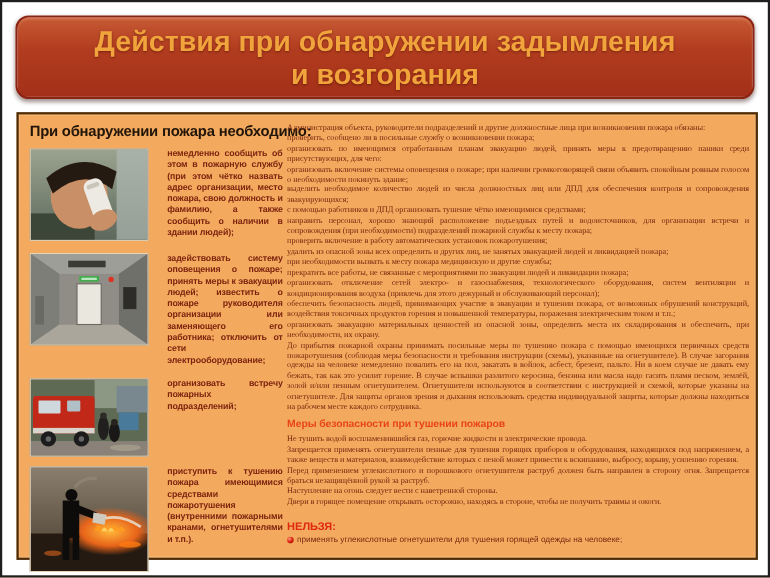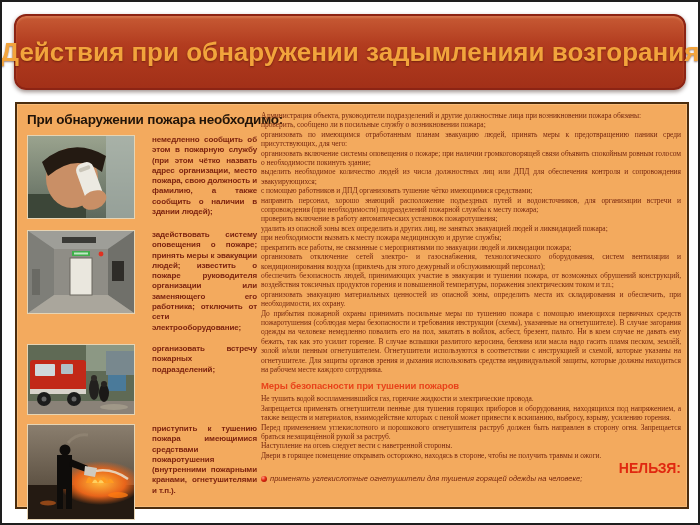--- a/index.html
+++ b/index.html
@@ -11,21 +11,21 @@
     box-sizing:border-box;
     border:2px solid #1e1e1e;
     overflow:hidden;
   }
   .banner{
     position:absolute;left:12px;top:12px;width:672px;height:76px;
     background:linear-gradient(180deg,#c75a34 0%,#b23c1f 40%,#a23018 100%);
     border:2px solid #8c2414;border-radius:12px;
     box-shadow:0 2px 4px rgba(40,10,0,.45), inset 0 2px 2px rgba(255,200,150,.25);
     box-sizing:border-box;
-    display:flex;align-items:center;justify-content:center;
+    display:flex;flex-direction:column;align-items:center;justify-content:center;
   }
   .banner .t{
     color:#f2a43c;font-weight:bold;font-size:26px;line-height:30px;
     text-shadow:0 1px 2px rgba(60,10,0,.5);
     white-space:nowrap;
   }
   .panel{
     position:absolute;left:13px;top:100px;width:674px;height:407px;
     background:#f3aa5e;border:2px solid #4a2c0e;box-sizing:border-box;
     box-shadow:inset 0 0 0 1px rgba(255,220,170,.35);
@@ -52,23 +52,23 @@
   }
   .right-col p{
     margin:0;font-size:7.5px;line-height:9.4px;color:#76260f;
     text-align:justify;letter-spacing:-.05px;font-family:Liberation Serif, serif;
   }
   .red-heading{
     color:#e8431a;font-weight:bold;font-size:9.5px;line-height:11px;
     margin:6px 0 3px 0;letter-spacing:-.1px;
   }
   .forbidden-heading{
-    color:#e02810;font-weight:bold;font-size:14px;line-height:10px;margin-top:3px;text-align:right;
-  }
-  .bullet-row{display:flex;align-items:flex-start;gap:3px;margin-top:1px;font-style:italic;}
+    color:#e02810;font-weight:bold;font-size:10px;line-height:10px;margin-top:15px;
+  }
+  .bullet-row{display:flex;align-items:flex-start;gap:3px;margin-top:1px;}
   .ball{
     flex:0 0 6px;width:6px;height:6px;border-radius:50%;margin-top:1.5px;
     background:radial-gradient(circle at 35% 30%,#ff9a80 0%,#e02810 45%,#8c1005 100%);
   }
   .bullet-row span{font-size:7.5px;line-height:9.4px;color:#76260f;}
 </style>
 </head>
 <body>
 
 <div class="banner">

